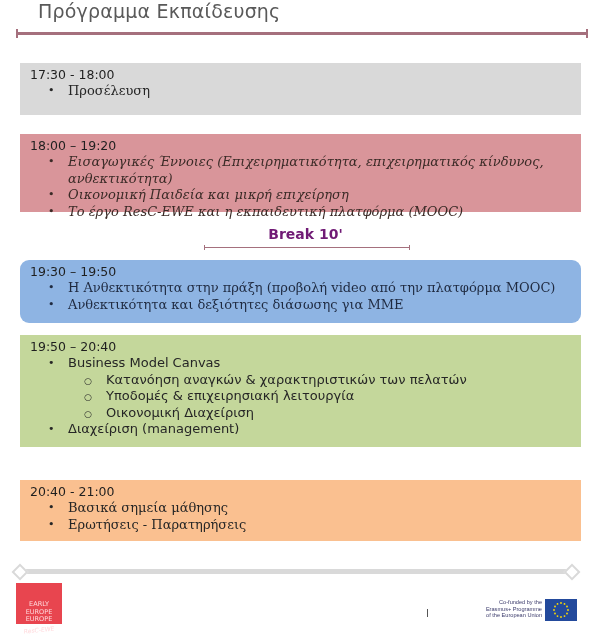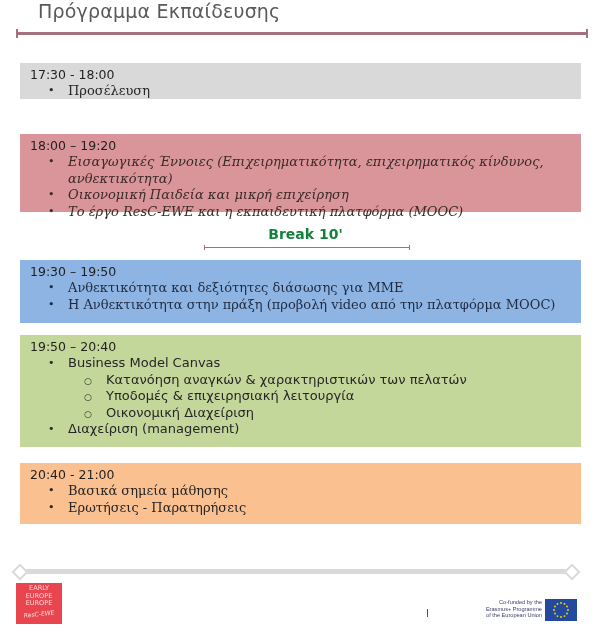--- a/index.html
+++ b/index.html
@@ -13,40 +13,40 @@
 
     .block { position: absolute; left: 20px; width: 561px; box-sizing: border-box; padding: 4px 10px; color: #222; }
     .block .time { font-family: "DejaVu Sans", sans-serif; font-size: 12.5px; color: #1f1f1f; line-height: 16px; }
     .block ul { margin: 0; padding: 0 0 0 38px; list-style: none; }
     .block li { position: relative; font-family: "DejaVu Serif", serif; font-size: 13px; line-height: 16.5px; color: #262626; }
     .block li::before { content: "•"; position: absolute; left: -20px; top: 0; font-size: 11px; }
     .block li.sub { margin-left: 38px; font-family: "DejaVu Sans", sans-serif; }
     .block li.sub::before { content: "○"; font-size: 9px; left: -22px; top: 1px; }
     .block li.sans { font-family: "DejaVu Sans", sans-serif; }
 
-    #b1 { top: 63px; height: 36px; background: #d9d9d9; }
+    #b1 { top: 63px; height: 52px; background: #d9d9d9; }
     #b2 { top: 134px; height: 78px; background: #d9959a; }
     #b2 li { color: #3a2a26; font-style: italic; }
-    #b3 { top: 260px; height: 63px; background: #8eb4e3; }
+    #b3 { top: 260px; height: 63px; background: #8eb4e3; border-radius: 9px; }
     #b3 li { color: #1f2a40; }
     #b4 { top: 335px; height: 112px; background: #c4d79b; }
-    #b5 { top: 463px; height: 61px; background: #fac090; }
+    #b5 { top: 480px; height: 61px; background: #fac090; }
 
-    .break-label { position: absolute; left: 0; width: 611px; top: 226px; text-align: center; font-family: "DejaVu Sans", sans-serif; font-weight: bold; font-size: 14px; color: #15803d; }
+    .break-label { position: absolute; left: 0; width: 611px; top: 226px; text-align: center; font-family: "DejaVu Sans", sans-serif; font-weight: bold; font-size: 14px; color: #701a75; }
     .break-rule { position: absolute; left: 204px; top: 247px; width: 206px; height: 1px; background: #a5707d; }
     .break-rule::before, .break-rule::after { content: ""; position: absolute; top: -2px; width: 1px; height: 5px; background: #a5707d; }
     .break-rule::before { left: 0; }
     .break-rule::after { right: 0; }
 
     .footer-rule { position: absolute; left: 20px; top: 569px; width: 552px; height: 5px; background: #d9d9d9; }
     .diamond { position: absolute; width: 8px; height: 8px; border: 2px solid #d9d9d9; background: #fff; transform: rotate(45deg); }
     .diamond.left { left: 14px; top: 566px; }
     .diamond.right { left: 566px; top: 566px; }
 
-    .ewe-logo { position: absolute; left: 16px; top: 583px; width: 46px; height: 41px; background: #e8454f; color: #ffd9dc; font-family: "DejaVu Sans", sans-serif; font-size: 6.5px; line-height: 7.5px; text-align: center; padding-top: 2px; box-sizing: border-box; }
+    .ewe-logo { position: absolute; left: 16px; top: 583px; width: 46px; height: 41px; background: #e8454f; color: #ffd9dc; font-family: "DejaVu Sans", sans-serif; font-size: 6.5px; line-height: 7.5px; text-align: center; padding-top: 18px; box-sizing: border-box; }
     .ewe-logo .tag { font-style: italic; font-size: 6px; display: block; margin-top: 2px; transform: rotate(-6deg); }
 
     .divider-mark { position: absolute; left: 427px; top: 609px; width: 1px; height: 8px; background: #555; }
 
     .eu-text { position: absolute; left: 470px; top: 599px; width: 72px; text-align: right; font-family: "Liberation Sans", sans-serif; font-size: 5.6px; line-height: 6.6px; color: #3b3b6b; }
     .eu-flag { position: absolute; left: 545px; top: 599px; width: 32px; height: 22px; background: #234a9c; }
     .eu-flag svg { position: absolute; left: 0; top: 0; }
   </style>
 </head>
 <body>
@@ -69,22 +69,22 @@
     <li>Το έργο ResC-EWE και η εκπαιδευτική πλατφόρμα (MOOC)</li>
   </ul>
 </div>
 
 <div class="break-label">Break 10'</div>
 <div class="break-rule"></div>
 
 <div class="block" id="b3">
   <div class="time">19:30 – 19:50</div>
   <ul>
+    <li>Η Ανθεκτικότητα στην πράξη (προβολή video από την πλατφόρμα MOOC)</li>
     <li>Ανθεκτικότητα και δεξιότητες διάσωσης για ΜΜΕ</li>
-    <li>Η Ανθεκτικότητα στην πράξη (προβολή video από την πλατφόρμα MOOC)</li>
   </ul>
 </div>
 
 <div class="block" id="b4">
   <div class="time">19:50 – 20:40</div>
   <ul>
     <li class="sans">Business Model Canvas</li>
     <li class="sub">Κατανόηση αναγκών &amp; χαρακτηριστικών των πελατών</li>
     <li class="sub">Υποδομές &amp; επιχειρησιακή λειτουργία</li>
     <li class="sub">Οικονομική Διαχείριση</li>

